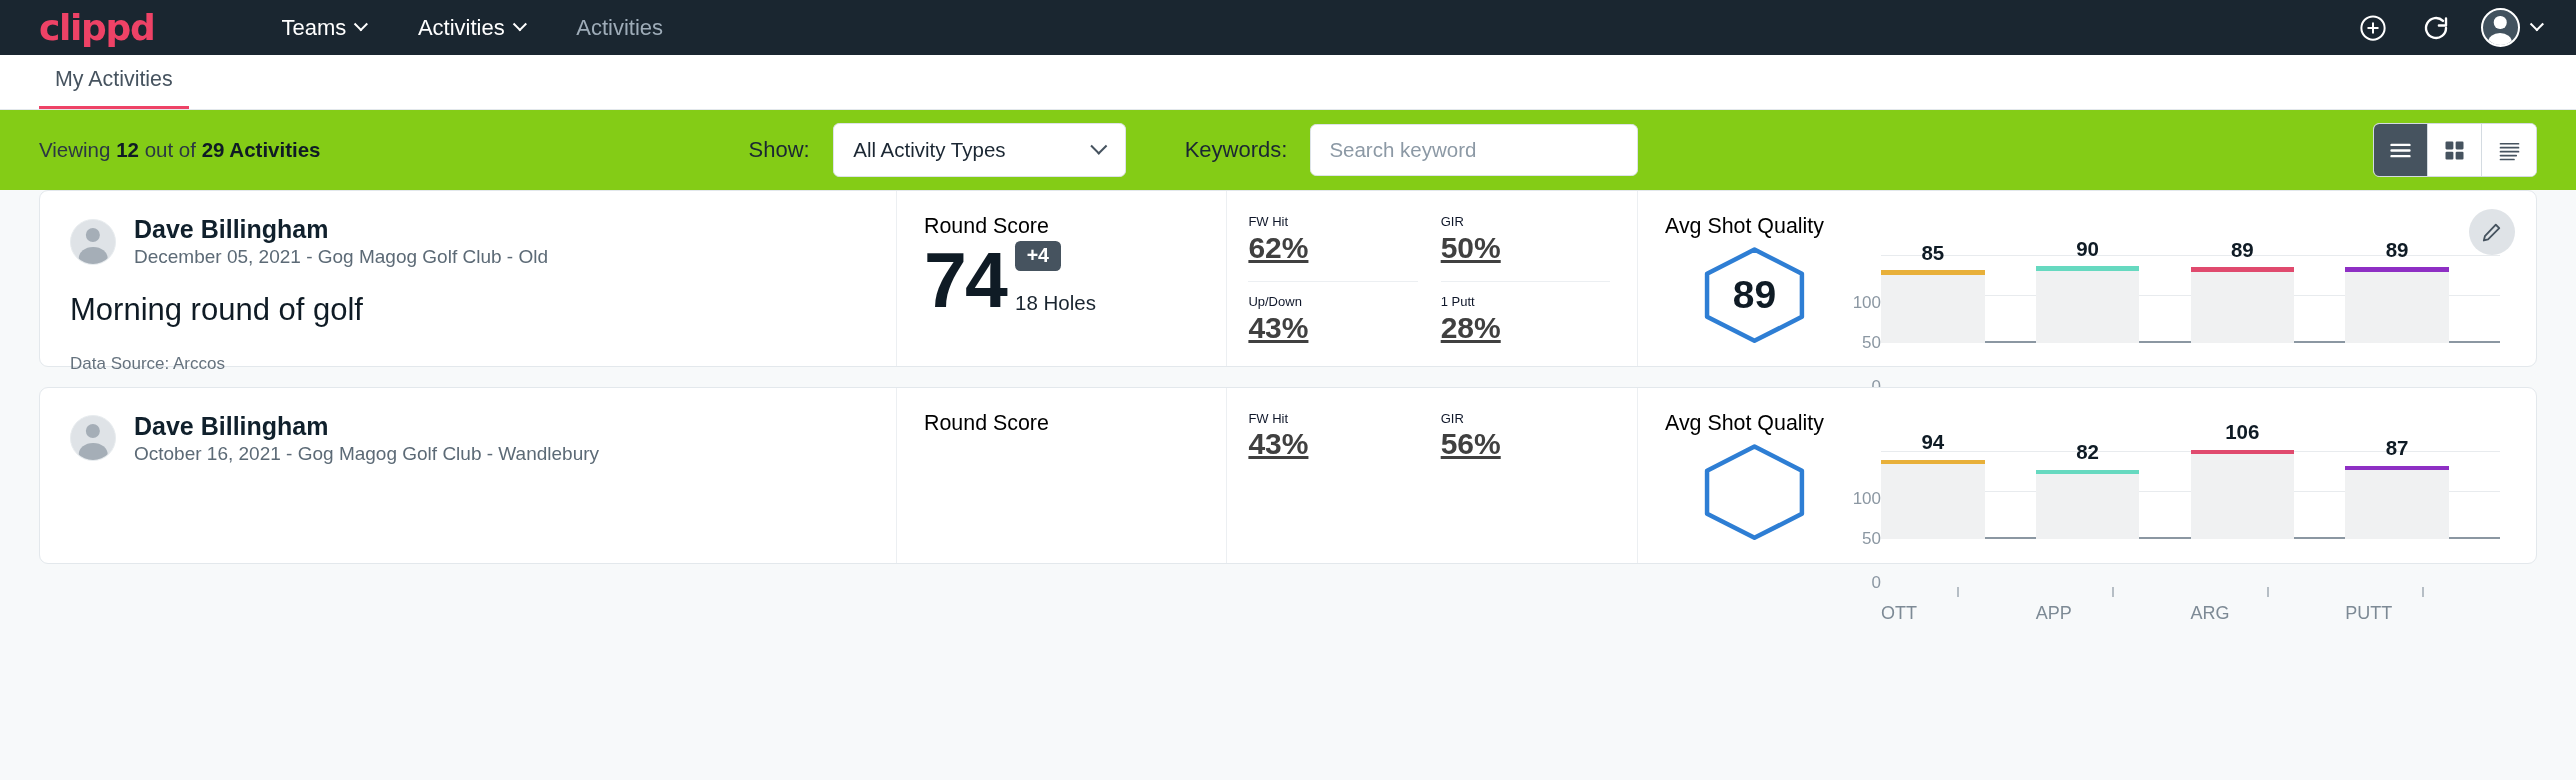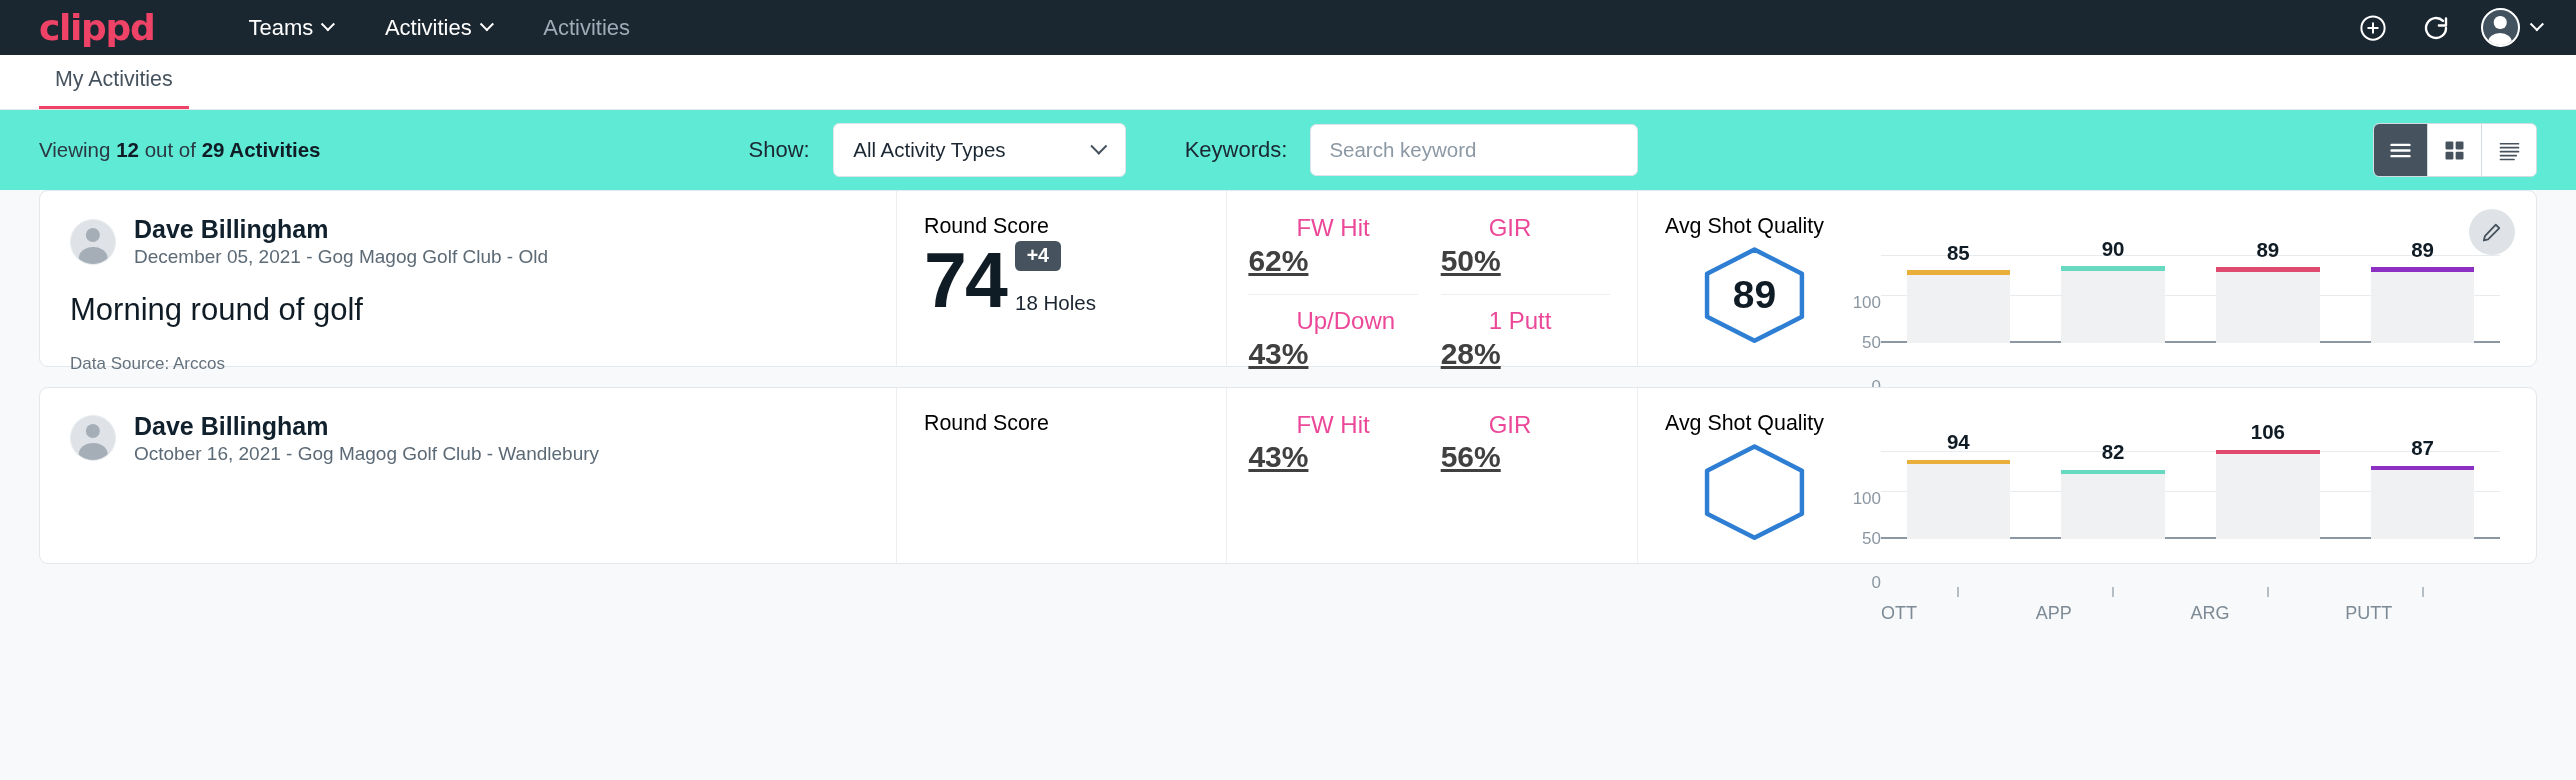--- a/index.html
+++ b/index.html
@@ -11,20 +11,21 @@
   }
 
   
   .navbar {
     height: 55px;
     background: #1a2630;
     display: flex;
     align-items: center;
     padding: 0 34px 0 39px;
     position: relative;
+    gap: 33px;
   }
   .brand {
     font-size: 36px;
     font-weight: bold;
     color: #ee4266;
     letter-spacing: -1.3px;
     margin-right: 68px;
     font-family: "DejaVu Sans", sans-serif;
   }
   .nav-links { display: flex; align-items: center; gap: 0px; }
@@ -86,21 +87,21 @@
     padding: 0 16px 14.3px 16px;
     border-bottom: 3.6px solid #ee4266;
     cursor: pointer;
   }
 
   
   .toolbar {
     height: 80px;
     display: flex; align-items: center;
     padding: 0 39px;
-    background: #5eead4;
+    background: #84cc16;
   }
   .viewing { font-size: 20.5px; color: #2b3743; }
   .viewing b { font-weight: bold; color: #0f1b25; }
   .tb-spacer1 { width: 428px; }
   .tb-label { font-size: 22px; color: #1b2733; margin-right: 23px; }
   .select {
     width: 293px; height: 54px;
     background: #ffffff;
     border: 0.9px solid #dde3e8;
     border-radius: 6.2px;
@@ -210,21 +211,21 @@
     width: 411px;
     padding: 23px 27px 0 21.4px;
     border-right: 0.9px solid #eceff2;
     display: grid;
     grid-template-columns: 1fr 1fr;
     column-gap: 23px;
     align-content: start;
   }
   .stat { }
   .stat.b { border-top: 0.9px solid #eceff2; margin-top: 16px; padding-top: 12.5px; }
-  .stat-k { font-size: 24px; color: #ec4899; margin-left: 48px; }
+  .stat-k { font-size: 13px; color: #0f172a; }
   .stat-v { font-size: 30px; font-weight: bold; color: #404040; margin-top: 1.8px; text-decoration: underline; }
 
   .card-quality {
     flex: 1;
     padding: 23px 0 0 27px;
     display: flex;
     flex-direction: column;
   }
   .q-body { display: flex; align-items: flex-start; margin-top: 3.6px; }
   .hexwrap { width: 179px; display: flex; justify-content: center; padding-top: 3.6px; }
@@ -240,21 +241,21 @@
   .chart { flex: 1; display: flex; padding-right: 36px; }
   .yaxis {
     width: 37px; height: 100px; position: relative;
     font-size: 17px; color: #8b97a2; text-align: right; margin-top: 48px;
   }
   .yaxis span { position: absolute; right: 0; transform: translateY(-50%); }
   .plot { flex: 1; position: relative; height: 100px; }
   .gridline { position: absolute; left: 0; right: 0; height: 0.9px; background: #e8ebee; }
   .axisline { position: absolute; left: 0; right: 0; bottom: 0; height: 1.8px; background: #8b97a2; }
   .bars { position: absolute; inset: 0; display: flex; }
-  .barcol { flex: 1; position: relative; display: flex; justify-content: center; align-items: flex-end; }
+  .barcol { flex: 1; position: relative; display: flex; align-items: flex-end; }
   .bar { width: 67%; background: #f0f1f2; position: relative; }
   .bar .cap { position: absolute; left: 0; right: 0; top: -4.5px; height: 4.5px; }
   .bar .val {
     position: absolute; left: 0; right: 0; top: -34px;
     text-align: center; font-size: 20.5px; font-weight: bold; color: #0f1b25;
   }
   .xaxis { display: flex; margin-left: 37px; padding-right: 36px; }
   .xcol { flex: 1; }
   .tick { width: 1.8px; height: 9.8px; background: #b6bec5; margin: 0 auto; }
   .xlab { font-size: 18px; color: #7d8a95; margin-top: 6.2px; }

